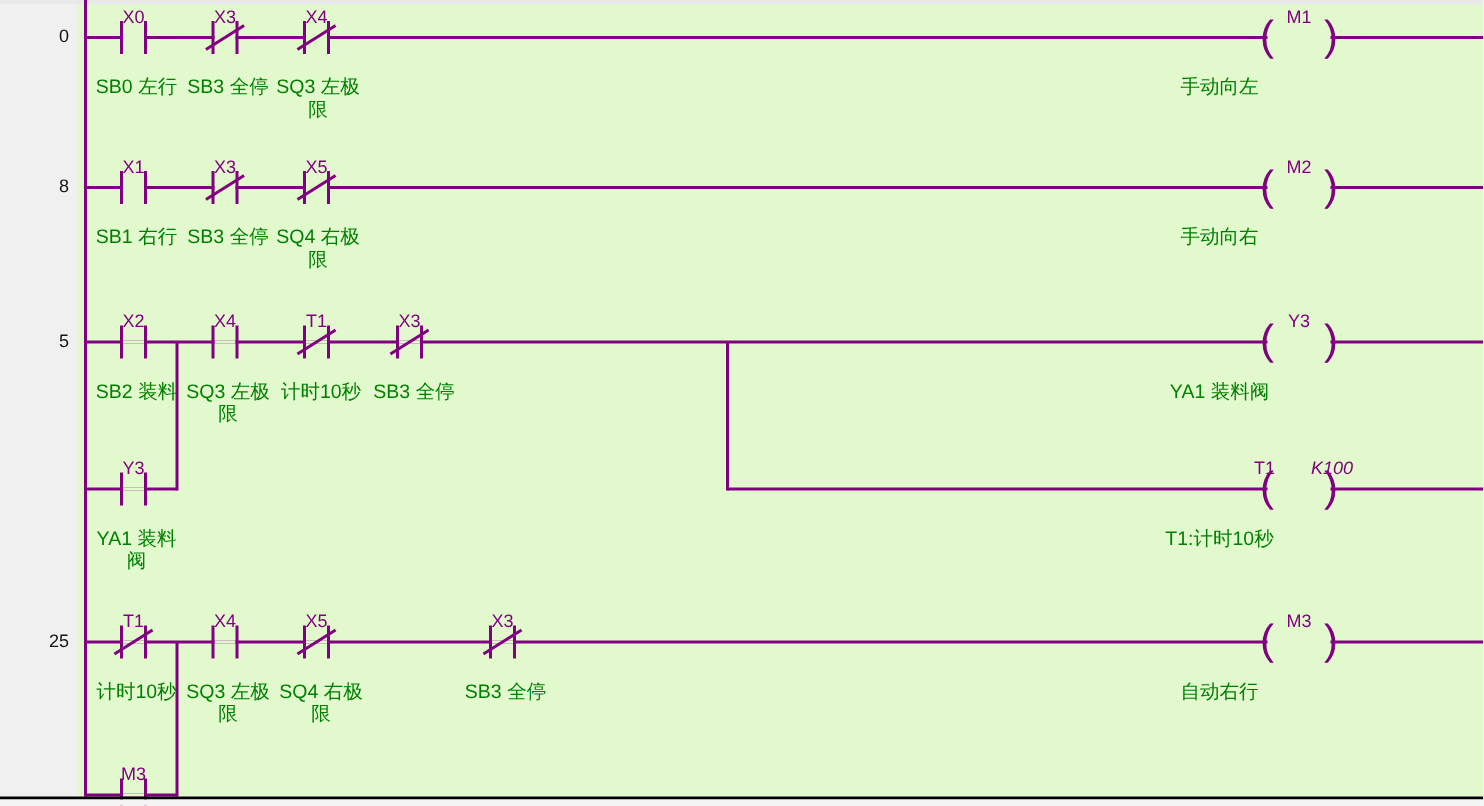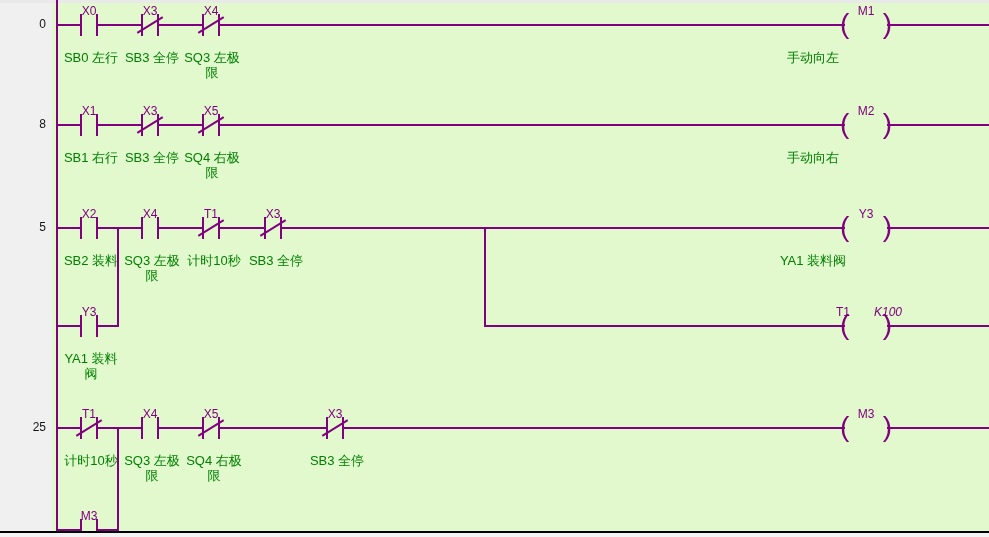--- a/index.html
+++ b/index.html
@@ -161,38 +161,40 @@
       <div class="abs pole" style="left: 23px; top: 4px;"></div>
       <div class="abs slash" style="left: 15px; top: 0px;"></div>
     </div>
     <div class="abs devlabel" style="left: 305px; top: 407px; width: 60px;">X3</div>
     <div class="abs comment" style="left: 305px; top: 453px; width: 64px;">SB3 全停</div>
     <div class="abs" style="left: 840px; top: 412px; width: 52px; height: 32px;">
       <div class="abs paren" style="left: 0px;">(</div>
       <div class="abs paren" style="right: 0px;">)</div>
     </div>
     <div class="abs devlabel" style="left: 826px; top: 407px; width: 80px;">M3</div>
+    <div class="abs comment" style="left: 728px; top: 453px; width: 170px; white-space: nowrap;">自动右行</div>
     <div class="abs wire" style="left: 117px; top: 228px; width: 2px; height: 99px;"></div>
     <div class="abs wire" style="left: 57px; top: 325px; width: 61px; height: 2px;"></div>
     <div class="abs" style="left: 73px; top: 311px; width: 32px; height: 30px;">
       <div class="abs gap" style="left: 9px; top: 14px; width: 14px; background: rgb(226, 249, 205);"></div>
       <div class="abs pole" style="left: 7px; top: 4px;"></div>
       <div class="abs pole" style="left: 23px; top: 4px;"></div>
     </div>
     <div class="abs devlabel" style="left: 59px; top: 305px; width: 60px;">Y3</div>
     <div class="abs comment" style="left: 59px; top: 351px; width: 64px;">YA1 装料阀</div>
     <div class="abs wire" style="left: 484px; top: 228px; width: 2px; height: 99px;"></div>
     <div class="abs wire" style="left: 485px; top: 325px; width: 360px; height: 2px;"></div>
     <div class="abs wire" style="left: 887px; top: 325px; width: 102px; height: 2px;"></div>
     <div class="abs" style="left: 840px; top: 310px; width: 52px; height: 32px;">
       <div class="abs paren" style="left: 0px;">(</div>
       <div class="abs paren" style="right: 0px;">)</div>
     </div>
     <div class="abs devlabel" style="left: 813px; top: 305px; width: 60px;">T1</div>
     <div class="abs devlabel" style="left: 858px; top: 305px; width: 60px; font-style: italic;">K100</div>
+    <div class="abs comment" style="left: 728px; top: 351px; width: 170px; white-space: nowrap;">T1:计时10秒</div>
     <div class="abs wire" style="left: 117px; top: 428px; width: 2px; height: 103px;"></div>
     <div class="abs wire" style="left: 57px; top: 529px; width: 61px; height: 2px;"></div>
     <div class="abs" style="left: 73px; top: 515px; width: 32px; height: 30px;">
       <div class="abs gap" style="left: 9px; top: 14px; width: 14px; background: rgb(226, 249, 205);"></div>
       <div class="abs pole" style="left: 7px; top: 4px;"></div>
       <div class="abs pole" style="left: 23px; top: 4px;"></div>
     </div>
     <div class="abs devlabel" style="left: 59px; top: 509px; width: 60px;">M3</div>
     <div class="abs" style="left: 0px; top: 531px; width: 989px; height: 2px; background: rgb(0, 0, 0);"></div>
     <div class="abs" style="left: 0px; top: 533px; width: 989px; height: 4px; background: rgb(244, 244, 244);"></div>

